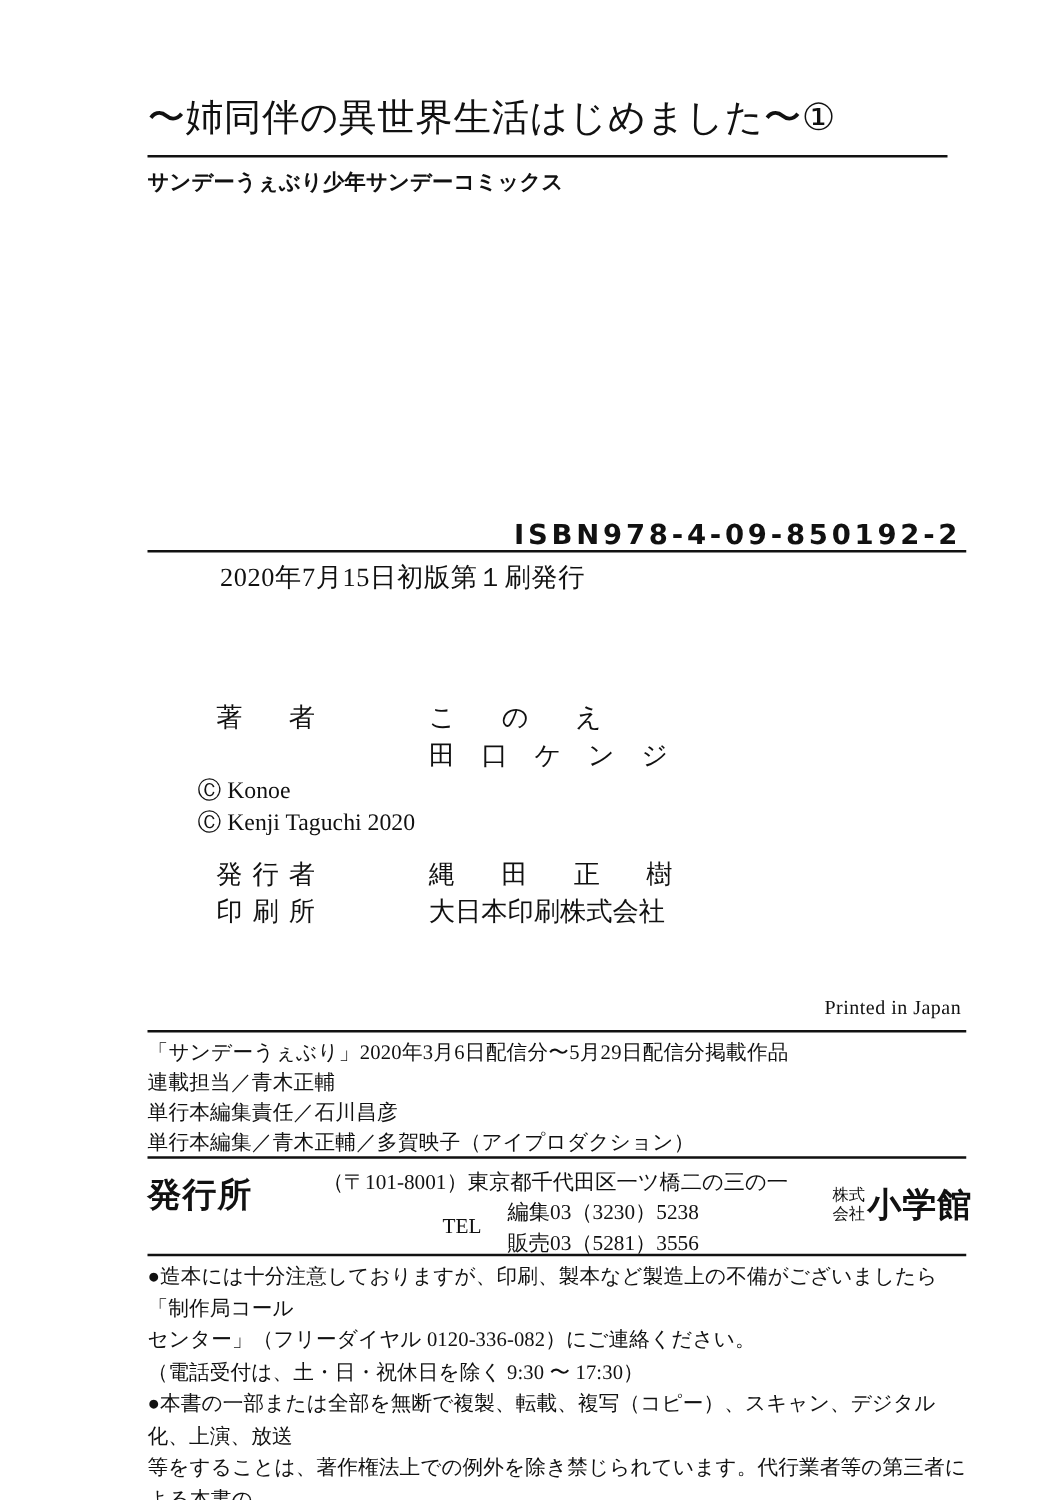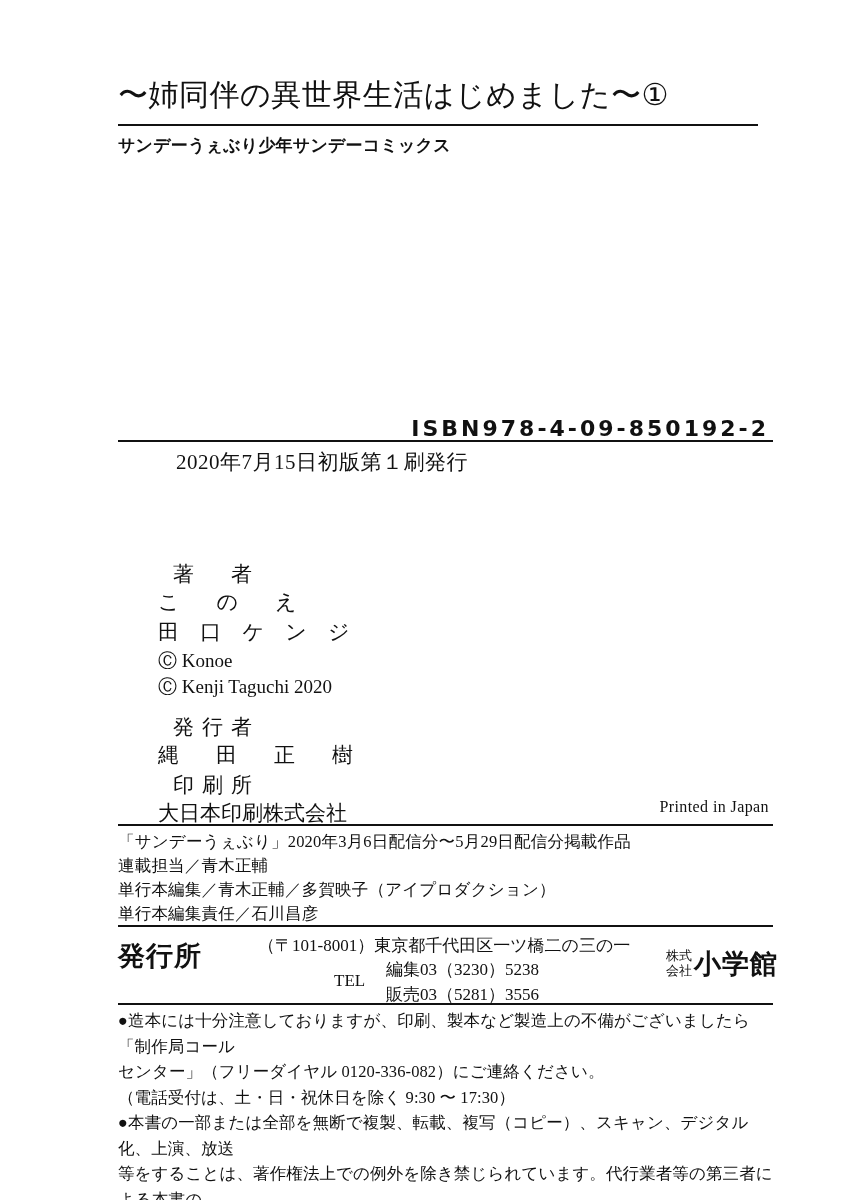--- a/index.html
+++ b/index.html
@@ -92,23 +92,22 @@
   
   .credits {
     position: absolute;
     left: 118px;
     top: 560px;
     width: 660px;
     font-size: 21px;
   }
   .credit-row {
     display: flex;
-    align-items: flex-start;
+    align-items: flex-end;
     margin-bottom: 2px;
-    flex-direction: column;
   }
   .credit-label {
     width: 185px;
     text-align: left;
     padding-left: 55px;
     box-sizing: border-box;
     letter-spacing: 8px;
     font-size: 21px;
   }
   .credit-value {
@@ -181,21 +180,21 @@
   .pub-address {
     position: absolute;
     left: 140px;
     top: 4px;
     font-size: 17px;
     line-height: 1.45;
     white-space: nowrap;
   }
   .pub-tel {
     position: absolute;
-    left: 268px;
+    left: 288px;
     top: 28px;
     font-size: 17px;
     line-height: 1.45;
   }
   .pub-tel .tel-word {
     position: absolute;
     left: -52px;
     top: 11px;
     font-size: 17px;
   }
@@ -285,22 +284,22 @@
       <div class="credit-value tight">大日本印刷株式会社</div>
     </div>
   </div>
 
   <div class="printed">Printed in Japan</div>
   <div class="rule-printed"></div>
 
   <div class="serial">
     <div>「サンデーうぇぶり」2020年3月6日配信分〜5月29日配信分掲載作品</div>
     <div>連載担当／青木正輔</div>
+    <div>単行本編集責任／石川昌彦</div>
     <div>単行本編集／青木正輔／多賀映子（アイプロダクション）</div>
-    <div>単行本編集責任／石川昌彦</div>
   </div>
 
   <div class="rule-pub"></div>
   <div class="pub-block">
     <div class="pub-label">発行所</div>
     <div class="pub-address">（〒101-8001）東京都千代田区一ツ橋二の三の一</div>
     <div class="pub-tel">
       <span class="tel-word">TEL</span>
       <div>編集03（3230）5238</div>
       <div>販売03（5281）3556</div>

